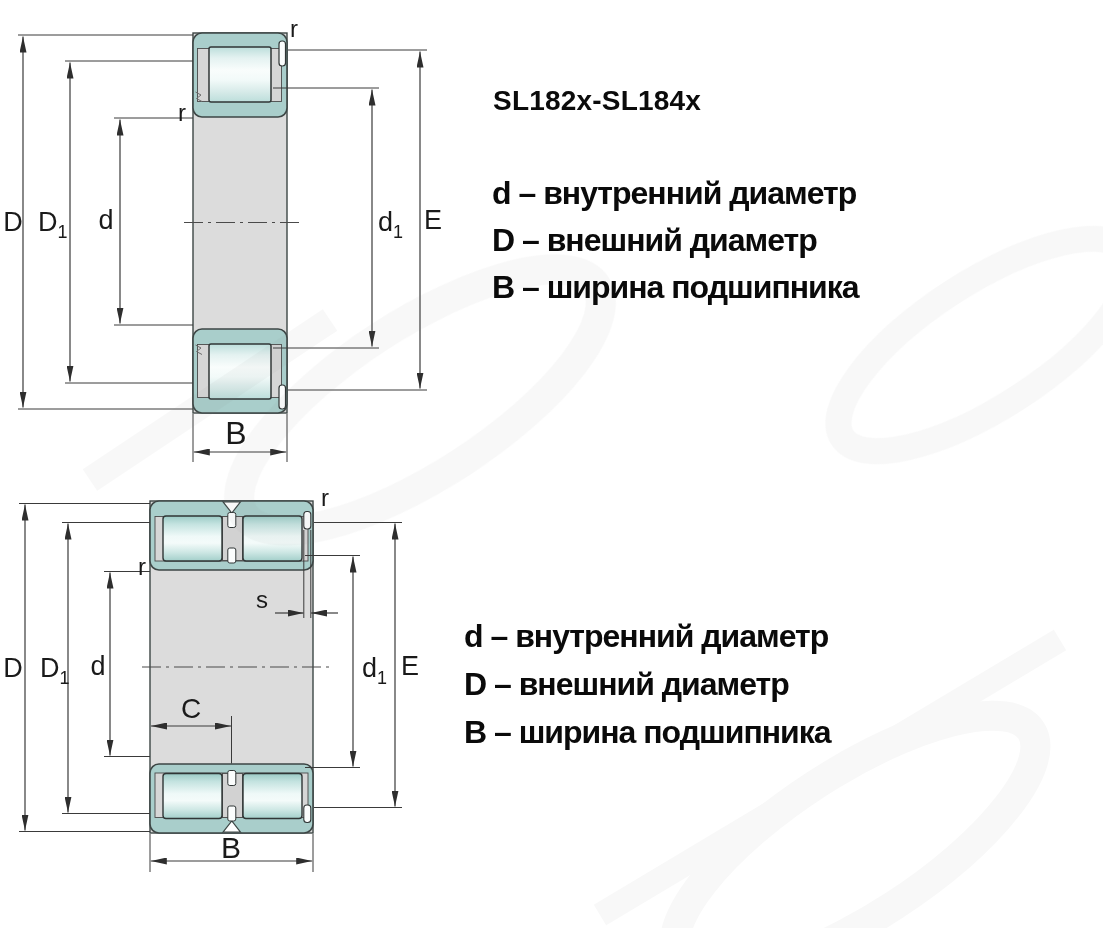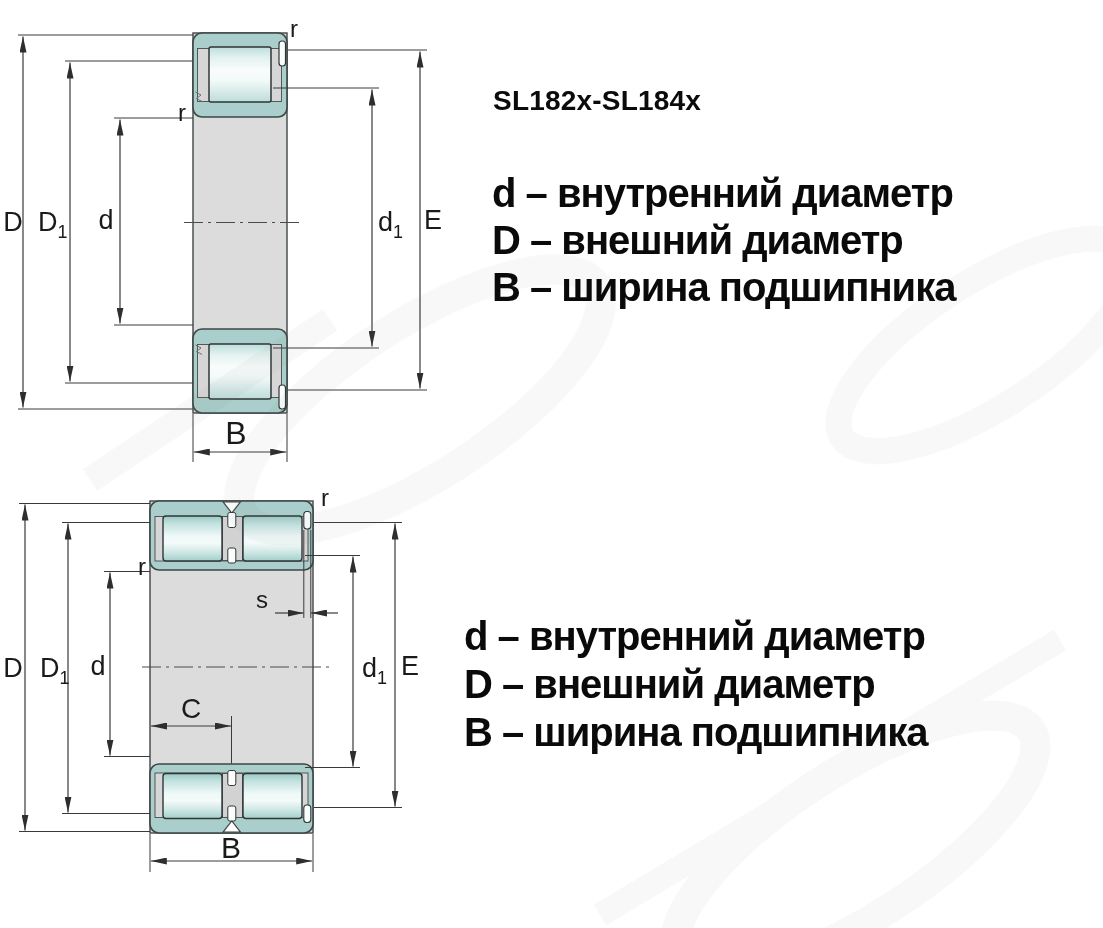--- a/index.html
+++ b/index.html
@@ -8,21 +8,21 @@
     font-family:"Liberation Sans",sans-serif;
   }
   .canvas svg{position:absolute;left:0;top:0;}
   .series-title{
     position:absolute;color:#0b0b0b;font-weight:bold;font-size:28px;line-height:41px;
     letter-spacing:.2px;white-space:nowrap;
   }
   #title-top{left:493px;top:32px;margin-top:48px;}
   #title-bottom{left:474px;top:514px;line-height:30px;}
   .legend{
-    position:absolute;color:#0a0a0a;font-weight:bold;font-size:40px;
+    position:absolute;color:#0a0a0a;font-weight:bold;font-size:32px;
     letter-spacing:-1px;white-space:nowrap;
   }
   #legend-top{left:492px;top:170px;line-height:47px;}
   #legend-bottom{left:464px;top:612px;line-height:48px;}
   .legend div{display:block;}
   text{font-family:"Liberation Sans",sans-serif;fill:#1a1a1a;}
 </style>
 </head>
 <body>
 

